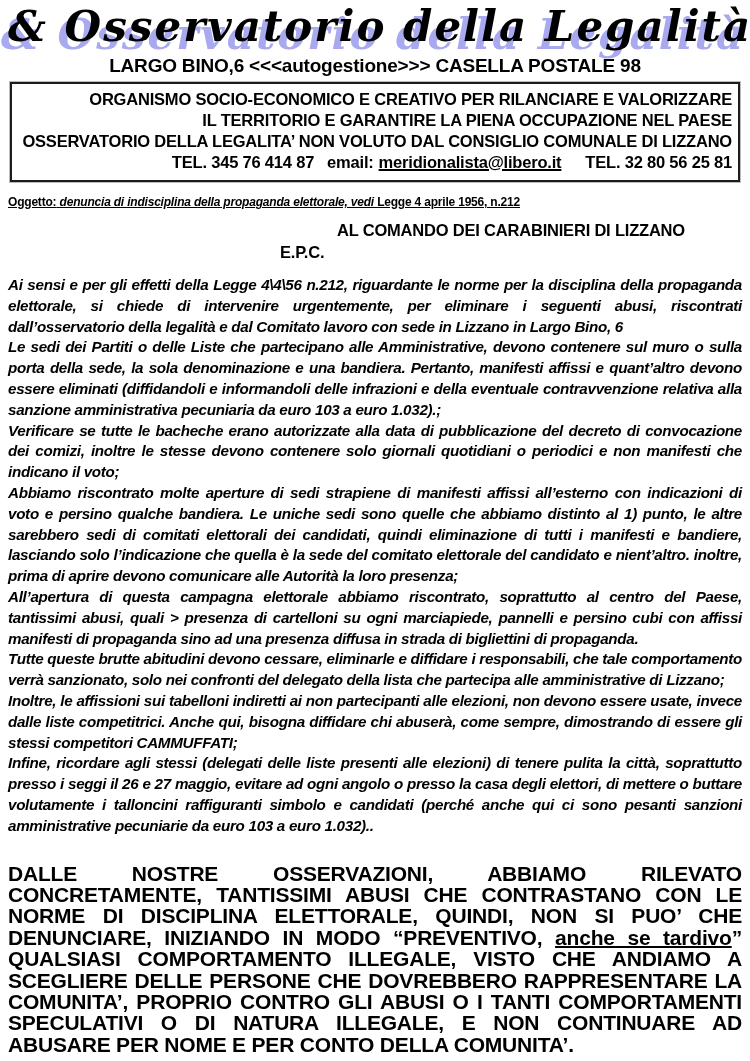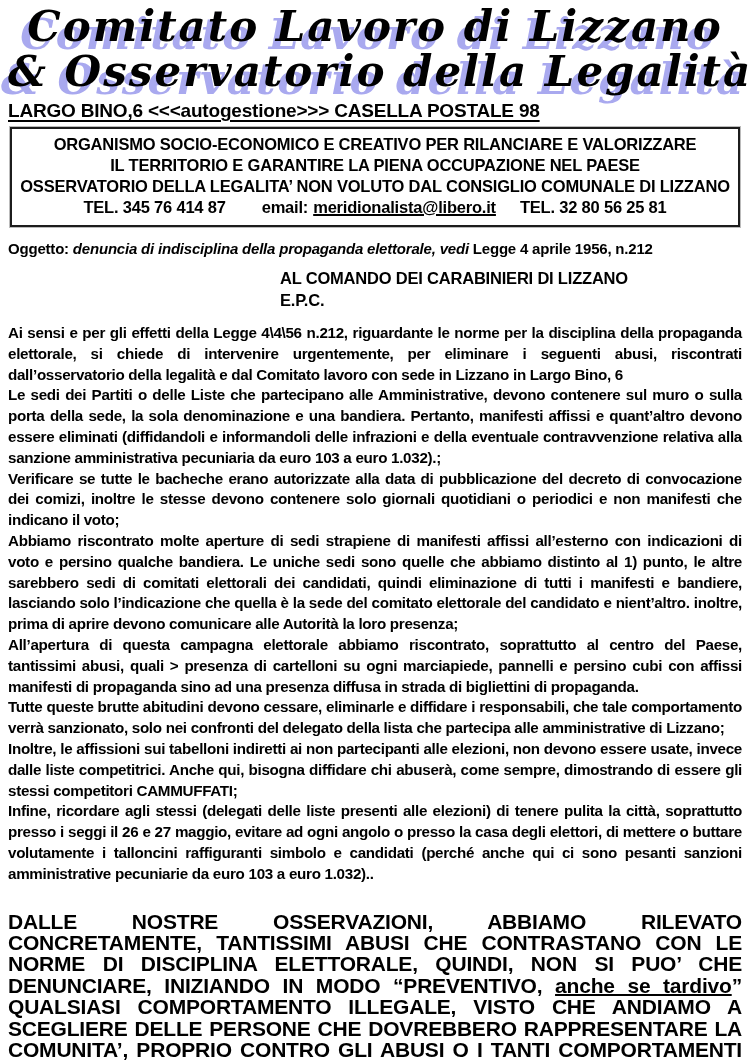--- a/index.html
+++ b/index.html
@@ -14,63 +14,63 @@
   
   .script-title {
     font-family: "DejaVu Serif", serif;
     font-style: italic; font-weight: bold;
     font-size: 42px; line-height: 45px;
     text-align: center; margin: 0; letter-spacing: 2px;
     text-shadow: -7px 8px 0 #a9a9ef;
     white-space: nowrap;
   }
   .address-line {
-    text-align: left; font-weight: bold; font-size: 19px;
+    text-align: center; font-weight: bold; font-size: 19px;
     margin: 6px 0 5px 0;
-    text-decoration: underline; text-decoration-thickness: 2px; text-underline-offset: 3px;
+    text-decoration-thickness: 2px; text-underline-offset: 3px;
     letter-spacing: -0.2px;
   }
   .info-box {
     border: 2px solid #1c1c1c; outline: 1px solid #bbb;
     margin: 0 2px; padding: 5px 6px 7px 6px;
-    text-align: center; font-weight: bold;
+    text-align: right; font-weight: bold;
     font-size: 16.5px; line-height: 21px; letter-spacing: -0.2px;
   }
-  .info-box .tel1 { margin-right: 36px; }
+  .info-box .tel1 { margin-right: 13px; }
   .info-box .email-label { margin-right: 5px; }
   .info-box .email { text-decoration: underline; text-decoration-thickness: 2px; margin-top: 44px; }
   .info-box .tel2 { margin-left: 24px; }
   
-  .subject { margin: 13px 0 0 0; font-size: 15px; font-weight: bold; letter-spacing: -0.2px; }
+  .subject { margin: 13px 0 0 0; font-size: 12px; font-weight: bold; letter-spacing: -0.2px; text-decoration: underline; }
   .subject .bi { font-style: italic; }
   
   .recipients { margin: 10px 0 0 272px; font-weight: bold; font-size: 16.5px; line-height: 22px; letter-spacing: -0.2px; }
-  .recipients .r1 { text-align: left; }
+  .recipients .r1 { text-align: center; }
   .recipients .r2 { display: flex; }
   
   .body-text {
     margin-top: 12px; font-weight: bold;
     font-size: 15.2px; line-height: 20.8px; letter-spacing: -0.3px;
     text-align: justify;
+    font-style: italic;
   }
   .body-text p { margin: 0; }
   .upper-block {
     margin-top: 26px; font-weight: bold;
     font-size: 21px; line-height: 21.4px; letter-spacing: -0.2px;
     text-align: justify;
   }
   .upper-block .u { text-decoration: underline; text-decoration-thickness: 2px; }
 </style>
 </head>
 <body>
 
 <div class="page">
 
   <header>
-    <h1 class="script-title">Comitato Lavoro di Lizzano</h1>
     <h1 class="script-title">&amp; Osservatorio della Legalità</h1>
 
     <div class="address-line">LARGO BINO,6 &lt;&lt;&lt;autogestione&gt;&gt;&gt;  CASELLA POSTALE 98</div>
 
     <div class="info-box">
       <div>ORGANISMO SOCIO-ECONOMICO E CREATIVO   PER RILANCIARE E VALORIZZARE</div>
       <div>IL TERRITORIO E GARANTIRE LA PIENA OCCUPAZIONE NEL PAESE</div>
       <div>OSSERVATORIO DELLA LEGALITA’ NON VOLUTO DAL CONSIGLIO COMUNALE DI  LIZZANO</div>
       <div>
         <span class="tel1">TEL. 345 76 414 87</span><span class="email-label">email:</span><span class="email">meridionalista@libero.it</span><span class="tel2">TEL. 32 80 56 25 81</span>

